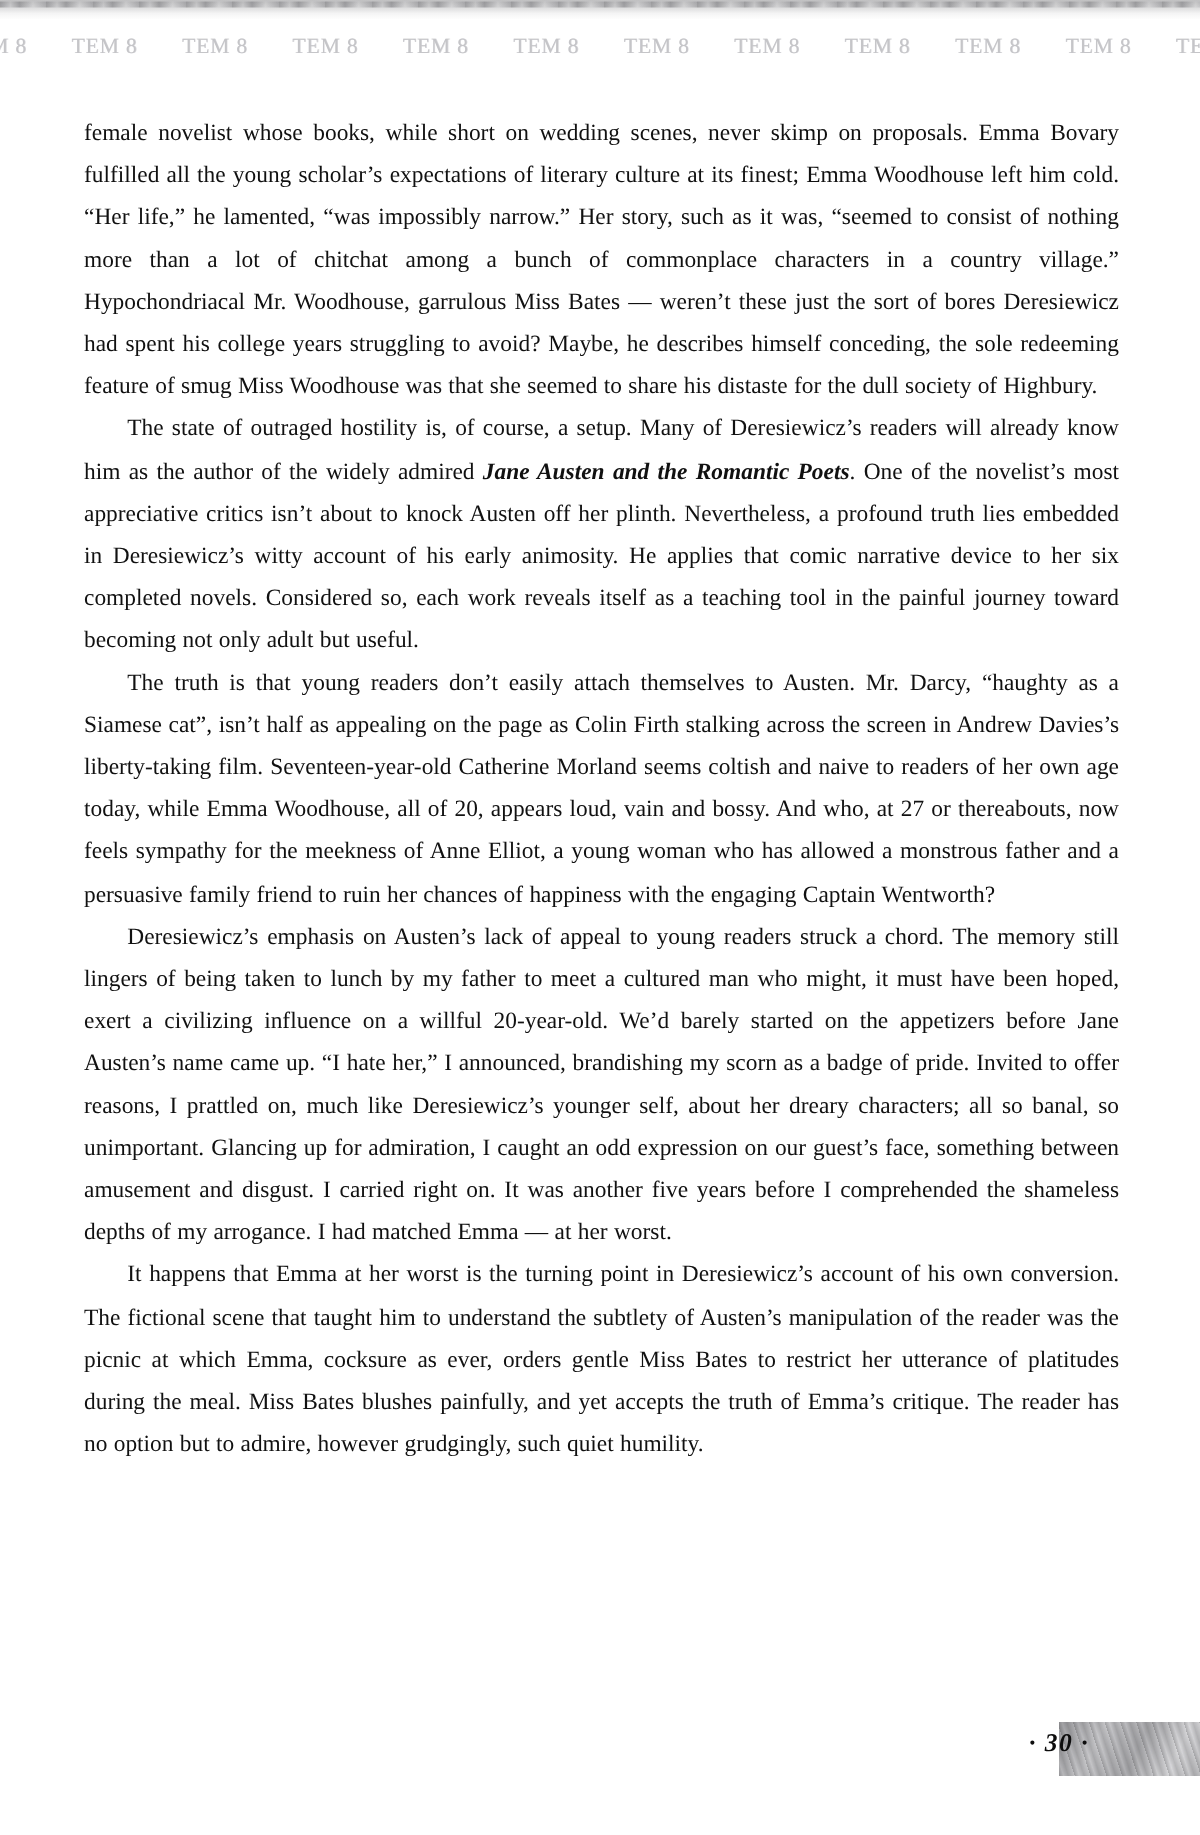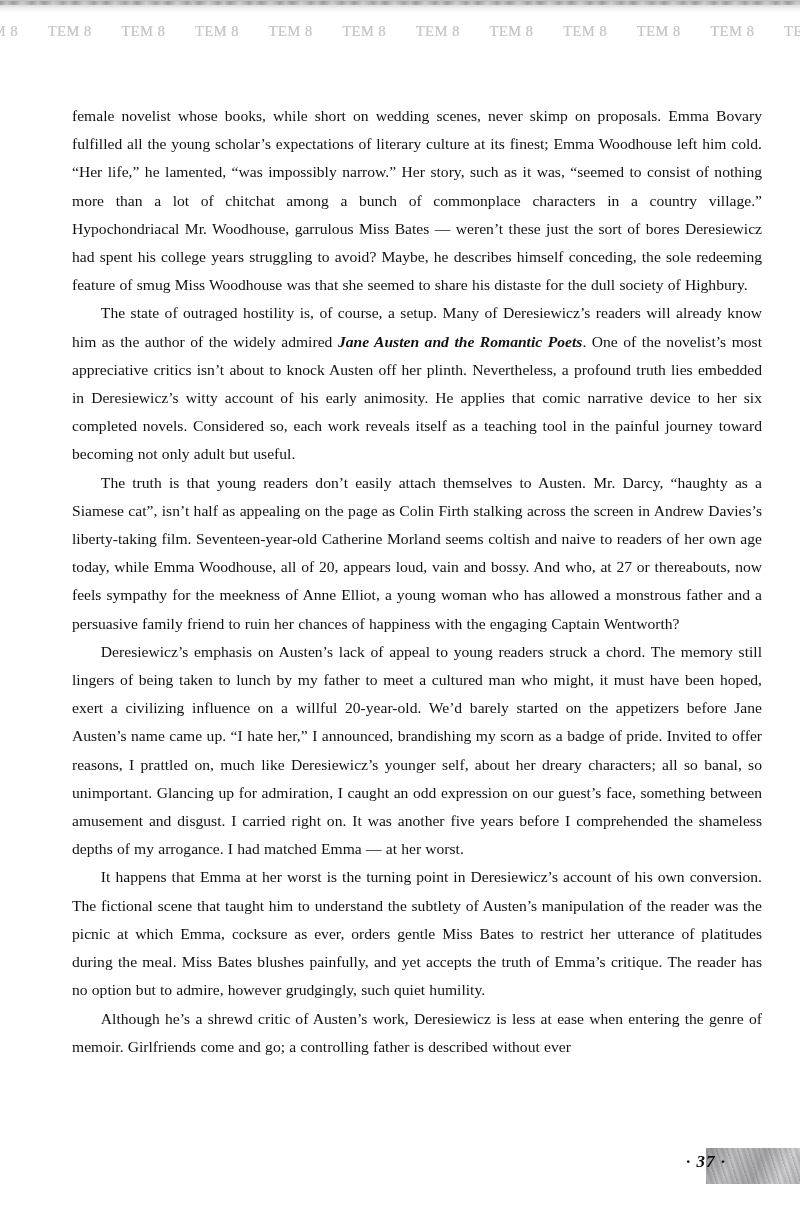--- a/index.html
+++ b/index.html
@@ -73,24 +73,23 @@
     opacity: 0.82;
     text-shadow: 0.4px 0.2px 0 rgba(200,200,205,0.8);
     flex: 0 0 auto;
   }
   .header-mark.clipped-left  { margin-left: -28px; }
   .header-mark.clipped-right { margin-right: -30px; }
 
   
   .text-column {
     position: absolute;
-    top: 102px;
+    top: 75px;
     left: 56px;
     width: 690px;
-    margin-left: 16px;
   }
   .para {
     margin: 0;
     text-align: justify;
     text-justify: inter-word;
     font-size: 15.6px;
     line-height: 28.2px;
     text-indent: 1.85em;
     word-spacing: 0.02em;
     hyphens: none;
@@ -176,20 +175,19 @@
   <p class="para no-indent">female novelist whose books, while short on wedding scenes, never skimp on proposals. Emma Bovary fulfilled all the young scholar’s expectations of literary culture at its finest; Emma Woodhouse left him cold. “Her life,” he lamented, “was impossibly narrow.” Her story, such as it was, “seemed to consist of nothing more than a lot of chitchat among a bunch of commonplace characters in a country village.” Hypochondriacal Mr. Woodhouse, garrulous Miss Bates — weren’t these just the sort of bores Deresiewicz had spent his college years struggling to avoid? Maybe, he describes himself conceding, the sole redeeming feature of smug Miss Woodhouse was that she seemed to share his distaste for the dull society of Highbury.</p>
 
   <p class="para"><span>The state of outraged hostility is, of course, a setup. Many of Deresiewicz’s readers will already know him as the author of the widely admired </span><em>Jane Austen and the Romantic Poets</em><span>. One of the novelist’s most appreciative critics isn’t about to knock Austen off her plinth. Nevertheless, a profound truth lies embedded in Deresiewicz’s witty account of his early animosity. He applies that comic narrative device to her six completed novels. Considered so, each work reveals itself as a teaching tool in the painful journey toward becoming not only adult but useful.</span></p>
 
   <p class="para">The truth is that young readers don’t easily attach themselves to Austen. Mr. Darcy, “haughty as a Siamese cat”, isn’t half as appealing on the page as Colin Firth stalking across the screen in Andrew Davies’s liberty-taking film. Seventeen-year-old Catherine Morland seems coltish and naive to readers of her own age today, while Emma Woodhouse, all of 20, appears loud, vain and bossy. And who, at 27 or thereabouts, now feels sympathy for the meekness of Anne Elliot, a young woman who has allowed a monstrous father and a persuasive family friend to ruin her chances of happiness with the engaging Captain Wentworth?</p>
 
   <p class="para">Deresiewicz’s emphasis on Austen’s lack of appeal to young readers struck a chord. The memory still lingers of being taken to lunch by my father to meet a cultured man who might, it must have been hoped, exert a civilizing influence on a willful 20-year-old. We’d barely started on the appetizers before Jane Austen’s name came up. “I hate her,” I announced, brandishing my scorn as a badge of pride. Invited to offer reasons, I prattled on, much like Deresiewicz’s younger self, about her dreary characters; all so banal, so unimportant. Glancing up for admiration, I caught an odd expression on our guest’s face, something between amusement and disgust. I carried right on. It was another five years before I comprehended the shameless depths of my arrogance. I had matched Emma — at her worst.</p>
 
   <p class="para">It happens that Emma at her worst is the turning point in Deresiewicz’s account of his own conversion. The fictional scene that taught him to understand the subtlety of Austen’s manipulation of the reader was the picnic at which Emma, cocksure as ever, orders gentle Miss Bates to restrict her utterance of platitudes during the meal. Miss Bates blushes painfully, and yet accepts the truth of Emma’s critique. The reader has no option but to admire, however grudgingly, such quiet humility.</p>
 
-  <p class="para">Although he’s a shrewd critic of Austen’s work, Deresiewicz is less at ease when entering the genre of memoir. Girlfriends come and go; a controlling father is described without ever</p>
 
 </div>
 
 <div class="page-footer">
   <div class="footer-smudge"></div>
-  <div class="page-number">· 37 ·</div>
+  <div class="page-number">· 30 ·</div>
 </div>
 
 </body></html>

